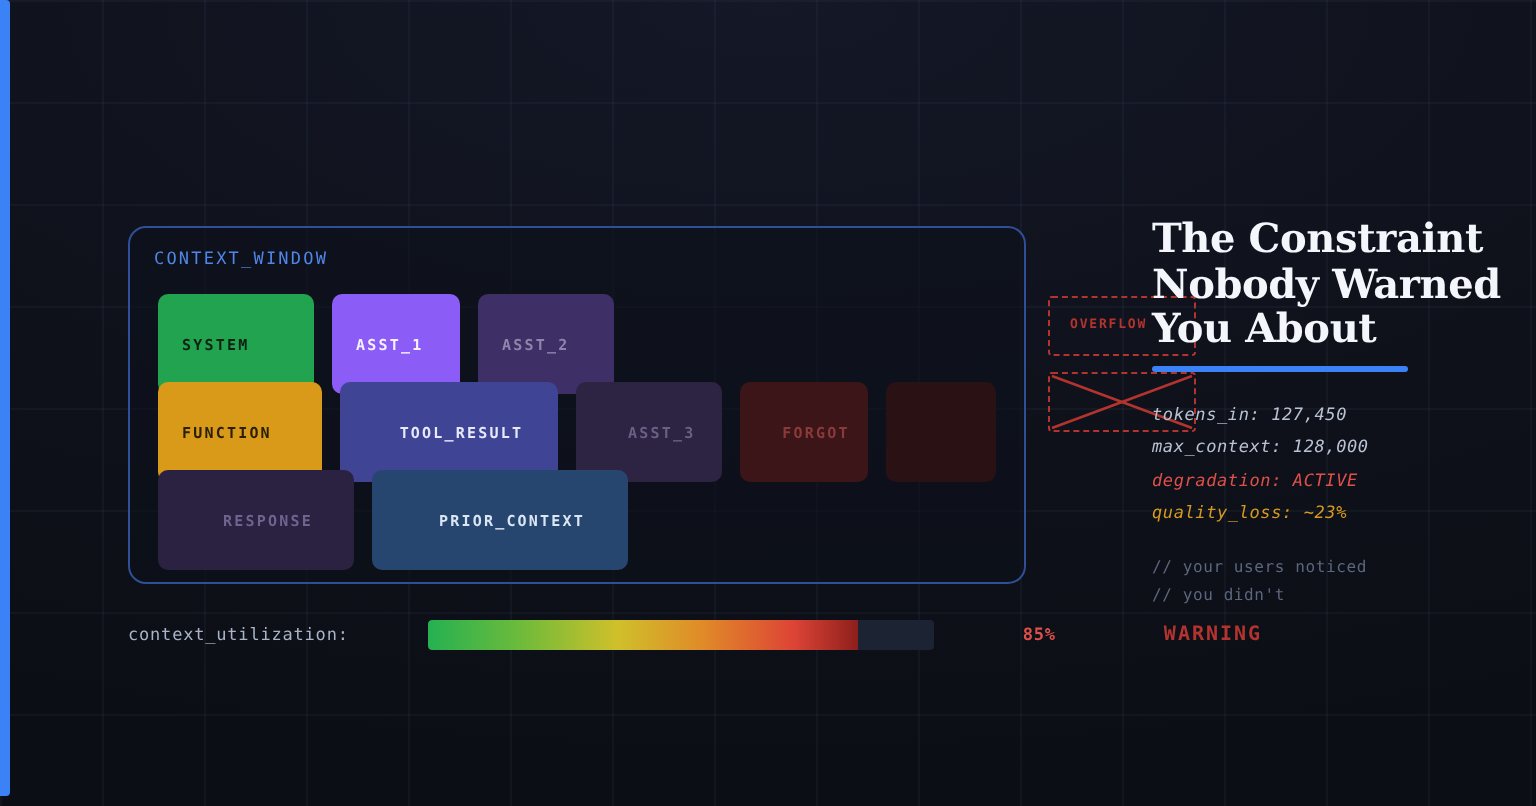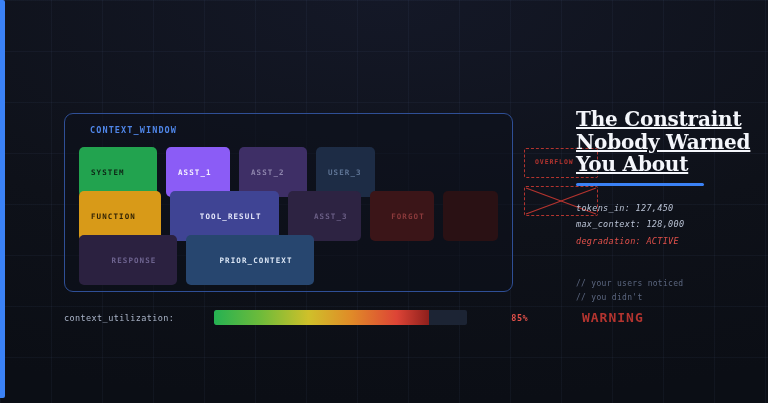--- a/index.html
+++ b/index.html
@@ -21,37 +21,37 @@
     background:#3b82f6; border-radius:0 2px 2px 0;
   }
 
   
   .panel {
     position:absolute; left:64px; top:113px; width:449px; height:179px;
     border:1px solid #2f4f96; border-radius:9px;
     background:rgba(12,16,28,.55);
   }
   .panel-label {
-    position:absolute; left:25px; top:11px;
-    font-size:8.5px; letter-spacing:1.1px; color:#4f86e8; font-weight:700;
+    position:absolute; left:12px; top:11px;
+    font-size:8.5px; letter-spacing:1.1px; color:#4f86e8; font-weight:400;
   }
   .rows { position:absolute; left:14px; top:33px; right:14px; }
   .row { display:flex; gap:9px; margin-bottom:9px; height:35px; }
   .tok {
     height:50px; border-radius:5px; display:flex; align-items:center;
     font-size:7.5px; font-weight:700; letter-spacing:1.1px;
     padding-left:12px; color:#e9edf7; position:relative;
   }
   .tok.center { justify-content:center; padding-left:12px; }
 
   
   .rightcol { position:absolute; left:576px; top:108px; width:180px; }
   .headline {
     font-family:"DejaVu Serif", serif; font-weight:700;
-    font-size:20px; line-height:1.13; color:#f4f6fb; letter-spacing:-.2px;text-decoration:underline;
+    font-size:20px; line-height:1.13; color:#f4f6fb; letter-spacing:-.2px;
   }
   .rule { width:128px; height:3px; background:#3b82f6; margin-top:7px; border-radius:2px; }
   .stats { margin-top:14px;font-style:italic; }
   .stat { font-size:8.5px; line-height:1.95; letter-spacing:.3px; color:#b9c2d4; }
   .stat.red { color:#e0504a; }
   .stat.amber { color:#d79a1e; }
   .comments { position:absolute; left:576px; top:277px; }
   .comment { font-size:8px; line-height:1.75; letter-spacing:.3px; color:#5b667f; }
 
   
@@ -71,37 +71,36 @@
   .util-label { font-size:8.5px; letter-spacing:.4px; color:#aab4c8; }
   .track {
     width:253px; height:15px; margin-left:13px;
     background:#1c2434; border-radius:2px; overflow:hidden; position:relative;
   }
   .fill {
     height:100%; border-radius:2px 0 0 2px;
     background:linear-gradient(to right,#25b152 0%,#6fbb3a 22%,#cfc02a 44%,#e08a28 64%,#dd4436 85%,#8e1f1c 100%);
   }
   .pct { margin-left:17px; font-size:8.5px; font-weight:700; color:#e0504a; letter-spacing:.4px; }
-  .warn { margin-left:27px; font-size:13px; font-weight:700; color:#b3342f; letter-spacing:1px; }
+  .warn { margin-left:27px; font-size:10px; font-weight:700; color:#b3342f; letter-spacing:1px; }
 </style>
 </head>
 <body>
 
 <div id="stage">
 
   <div class="left-accent"></div>
 
   <div class="panel">
     <div class="panel-label">CONTEXT_WINDOW</div>
     <div class="rows" id="token-rows">
         <div class="row">
           <div class="tok" style="width: 78px; background: rgb(34, 163, 79); color: rgb(13, 36, 21);">SYSTEM</div>
           <div class="tok" style="width: 64px; background: rgb(139, 92, 246); color: rgb(244, 240, 255);">ASST_1</div>
           <div class="tok" style="width: 68px; background: rgb(62, 47, 102); color: rgb(142, 133, 173);">ASST_2</div>
-          <div class="tok" style="width: 59px; background: rgb(29, 44, 69); color: rgb(95, 117, 150);">USER_3</div>
         </div>
         <div class="row">
           <div class="tok" style="width: 88px; background: rgb(216, 154, 24); color: rgb(43, 31, 5);">FUNCTION</div>
           <div class="tok center" style="width: 118px; background: rgb(63, 68, 148); color: rgb(230, 232, 251);">TOOL_RESULT</div>
           <div class="tok center" style="width: 78px; background: rgb(45, 35, 66); color: rgb(107, 95, 134);">ASST_3</div>
           <div class="tok center" style="width: 68px; background: rgb(59, 21, 24); color: rgb(139, 58, 60);">FORGOT</div>
           <div class="tok center" style="width: 59px; background: rgb(42, 17, 20); color: rgb(0, 0, 0);"></div>
         </div>
         <div class="row">
           <div class="tok center" style="width: 98px; background: rgb(43, 33, 64); color: rgb(110, 100, 144);">RESPONSE</div>
@@ -122,20 +121,21 @@
     <div class="headline">
       <div>The Constraint</div>
       <div>Nobody Warned</div>
       <div>You About</div>
     </div>
     <div class="rule"></div>
     <div class="stats" id="stat-list">
         <div class="stat">tokens_in: 127,450</div>
         <div class="stat">max_context: 128,000</div>
         <div class="stat red">degradation: ACTIVE</div>
+        <div class="stat amber">quality_loss: ~23%</div>
       </div>
   </div>
 
   <div class="comments" id="comment-list">
       <div class="comment">// your users noticed</div>
       <div class="comment">// you didn't</div>
     </div>
 
   <div class="util">
     <span class="util-label">context_utilization:</span>

